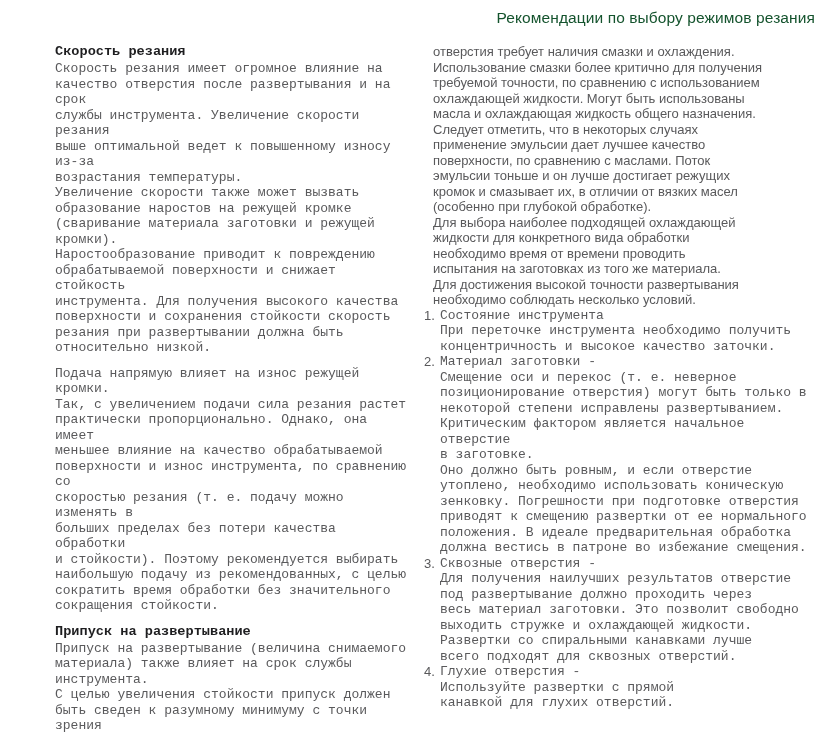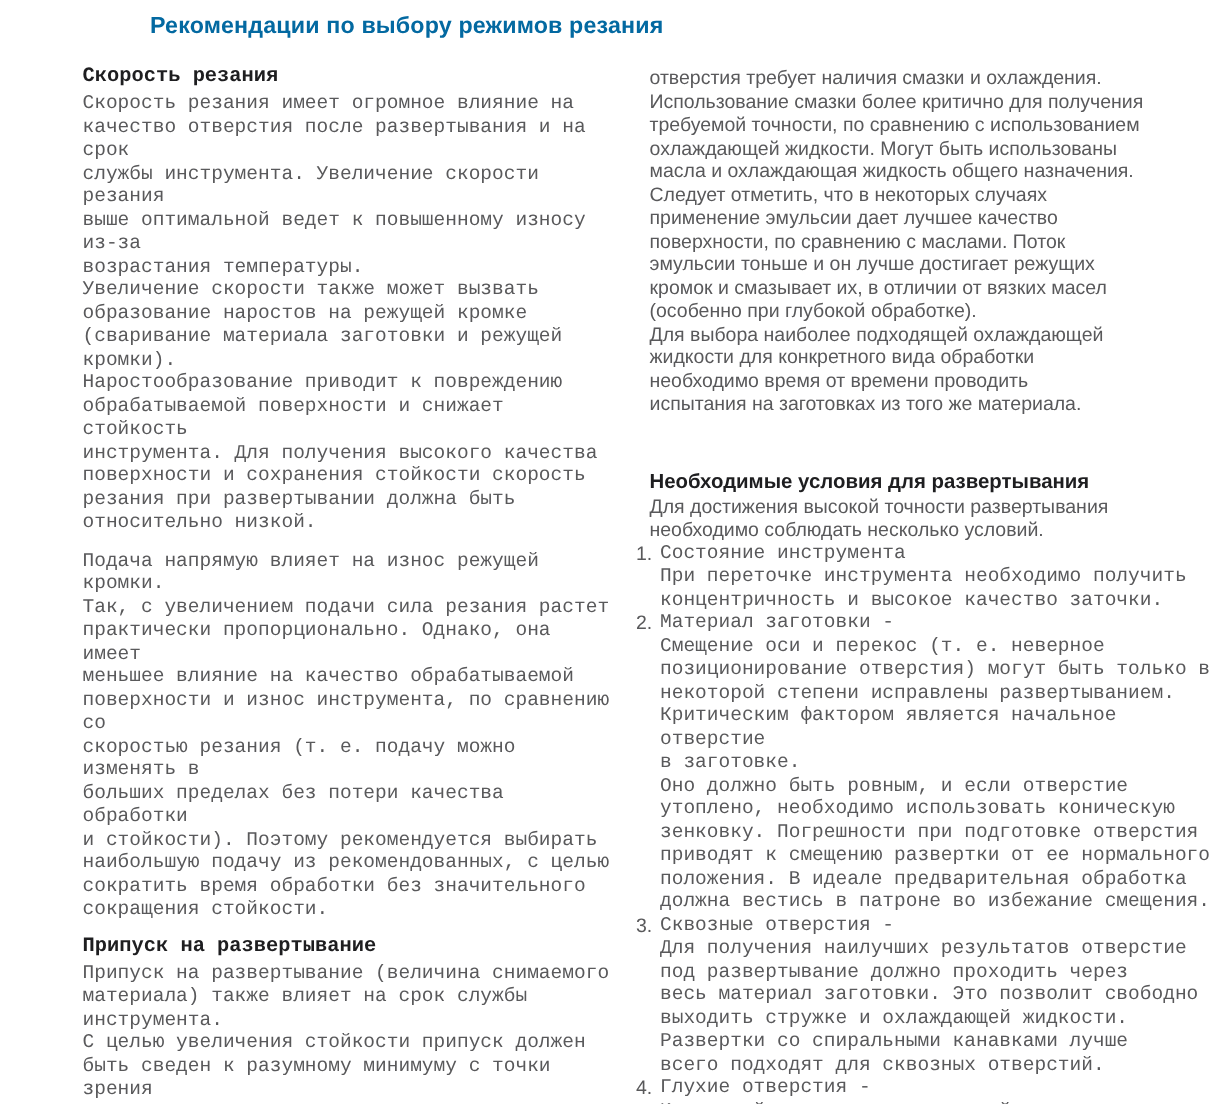--- a/index.html
+++ b/index.html
@@ -5,23 +5,24 @@
   * { margin:0; padding:0; box-sizing:border-box; }
   html,body { background:#ffffff; }
   body {
     width:815px; height:736px;
     font-family:"Liberation Sans", sans-serif;
     color:#59595b;
     overflow:hidden;
   }
   .page { padding:9px 0 0 55px; }
   .doc-title {
-    font-size:15.5px; font-weight:bold; color:#0369a1;
+    font-size:15.5px; font-weight:normal; color:#14532d;
     margin-left:45px; margin-bottom:17px;
     letter-spacing:0.1px;
+    text-align:right;
   }
   .cols { display:flex; gap:23px; align-items:flex-start; }
   .col-left  { width:355px; flex:none; }
   .col-right { width:378px; flex:none; }
   .section { margin-bottom:10px;font-family:Liberation Mono, monospace; }
   .section-heading {
     font-size:13.6px; font-weight:bold; color:#1e1e20;
     line-height:16px; margin-bottom:1px;
   }
   .lines {
@@ -105,21 +106,20 @@
 применение эмульсии дает лучшее качество
 поверхности, по сравнению с маслами. Поток
 эмульсии тоньше и он лучше достигает режущих
 кромок и смазывает их, в отличии от вязких масел
 (особенно при глубокой обработке).
 Для выбора наиболее подходящей охлаждающей
 жидкости для конкретного вида обработки
 необходимо время от времени проводить
 испытания на заготовках из того же материала.</div>
 
-      <div class="section-heading conditions-heading">Необходимые условия для развертывания</div>
       <div class="lines">Для достижения высокой точности развертывания
 необходимо соблюдать несколько условий.</div>
 
       <div class="cond-list">
         <div class="cond-item">
           <span class="cond-num">1.</span>
           <span class="cond-body lines">Состояние инструмента
 При переточке инструмента необходимо получить
 концентричность и высокое качество заточки.</span>
         </div>

